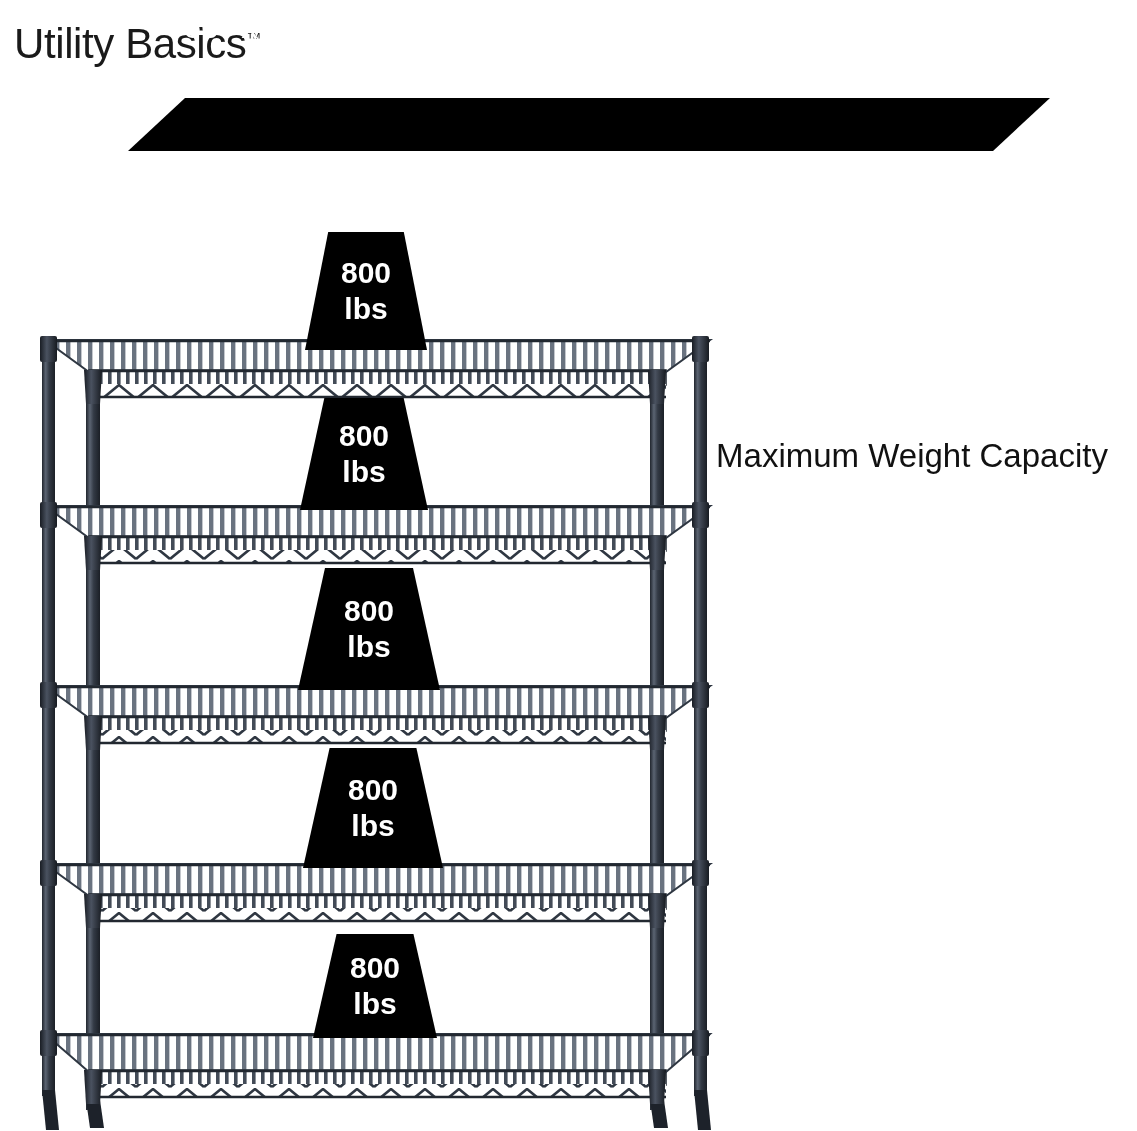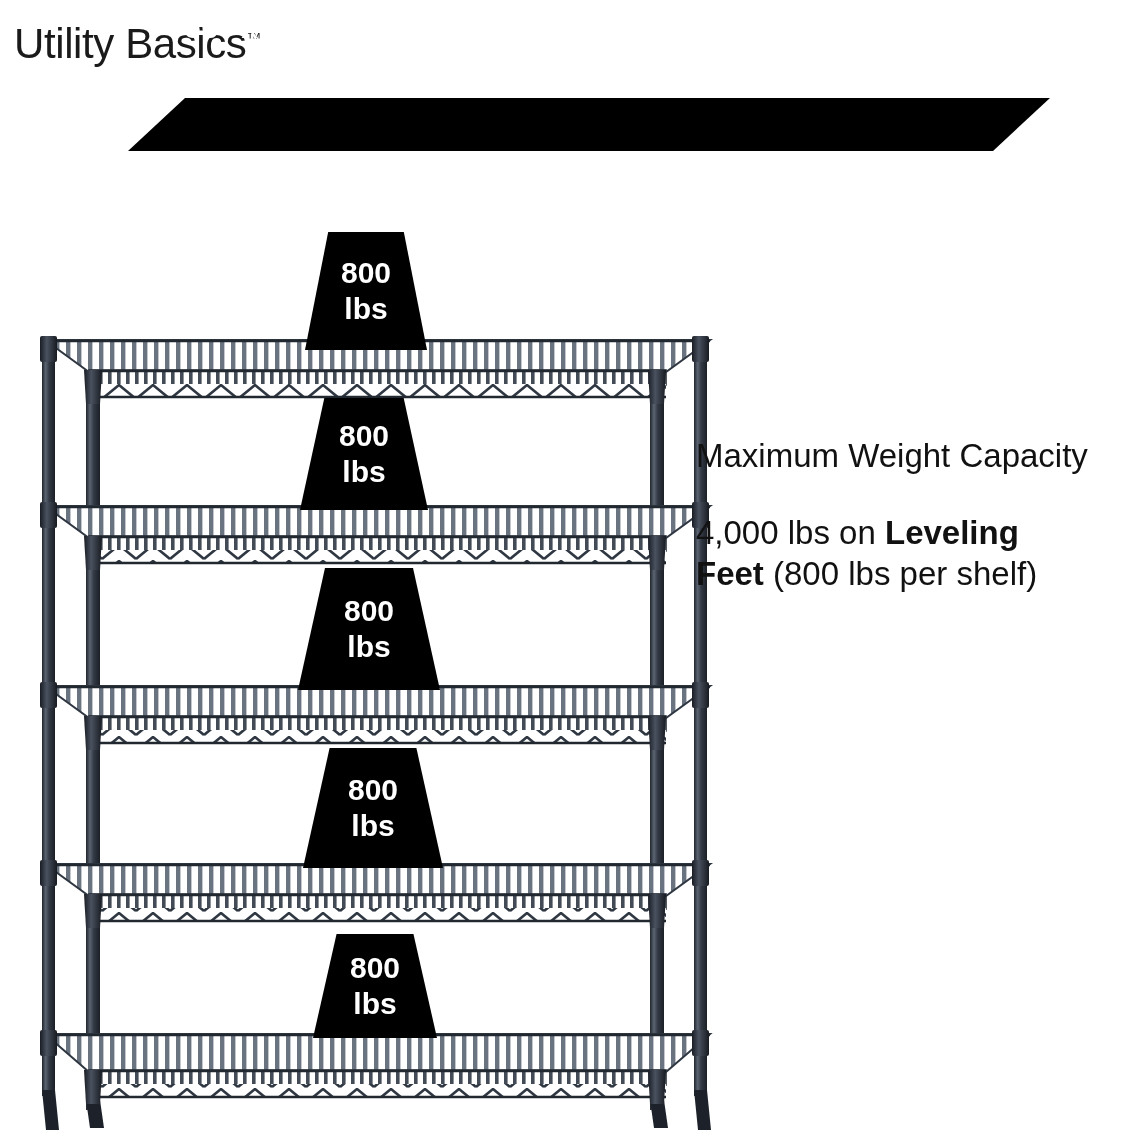--- a/index.html
+++ b/index.html
@@ -58,23 +58,24 @@
     font-size: 33px;
     font-weight: 400;
     letter-spacing: 0.2px;
     white-space: nowrap;
   }
   #banner-text b { font-weight: 700; }
 
   
   #copy {
     position: absolute;
-    left: 696px;
+    left: 716px;
     top: 436px;
     width: 392px;
+    text-align: center;
   }
   #copy .heading {
     font-size: 33px;
     line-height: 40px;
     font-weight: 400;
     color: #111111;
   }
   #copy .spec {
     margin-top: 36px;
     font-size: 33px;
@@ -263,16 +264,13 @@
   <span class="num">800</span>
   <span class="unit">lbs</span>
 </div>
 <div class="badge" id="badge-5">
   <span class="num">800</span>
   <span class="unit">lbs</span>
 </div>
 
 <div id="copy">
   <div class="heading">Maximum Weight Capacity</div>
-  <div class="spec">
-    <span>4,000 lbs on </span><b>Leveling Feet</b><span> (800 lbs per shelf)</span>
-  </div>
 </div>
 
 </body></html>

